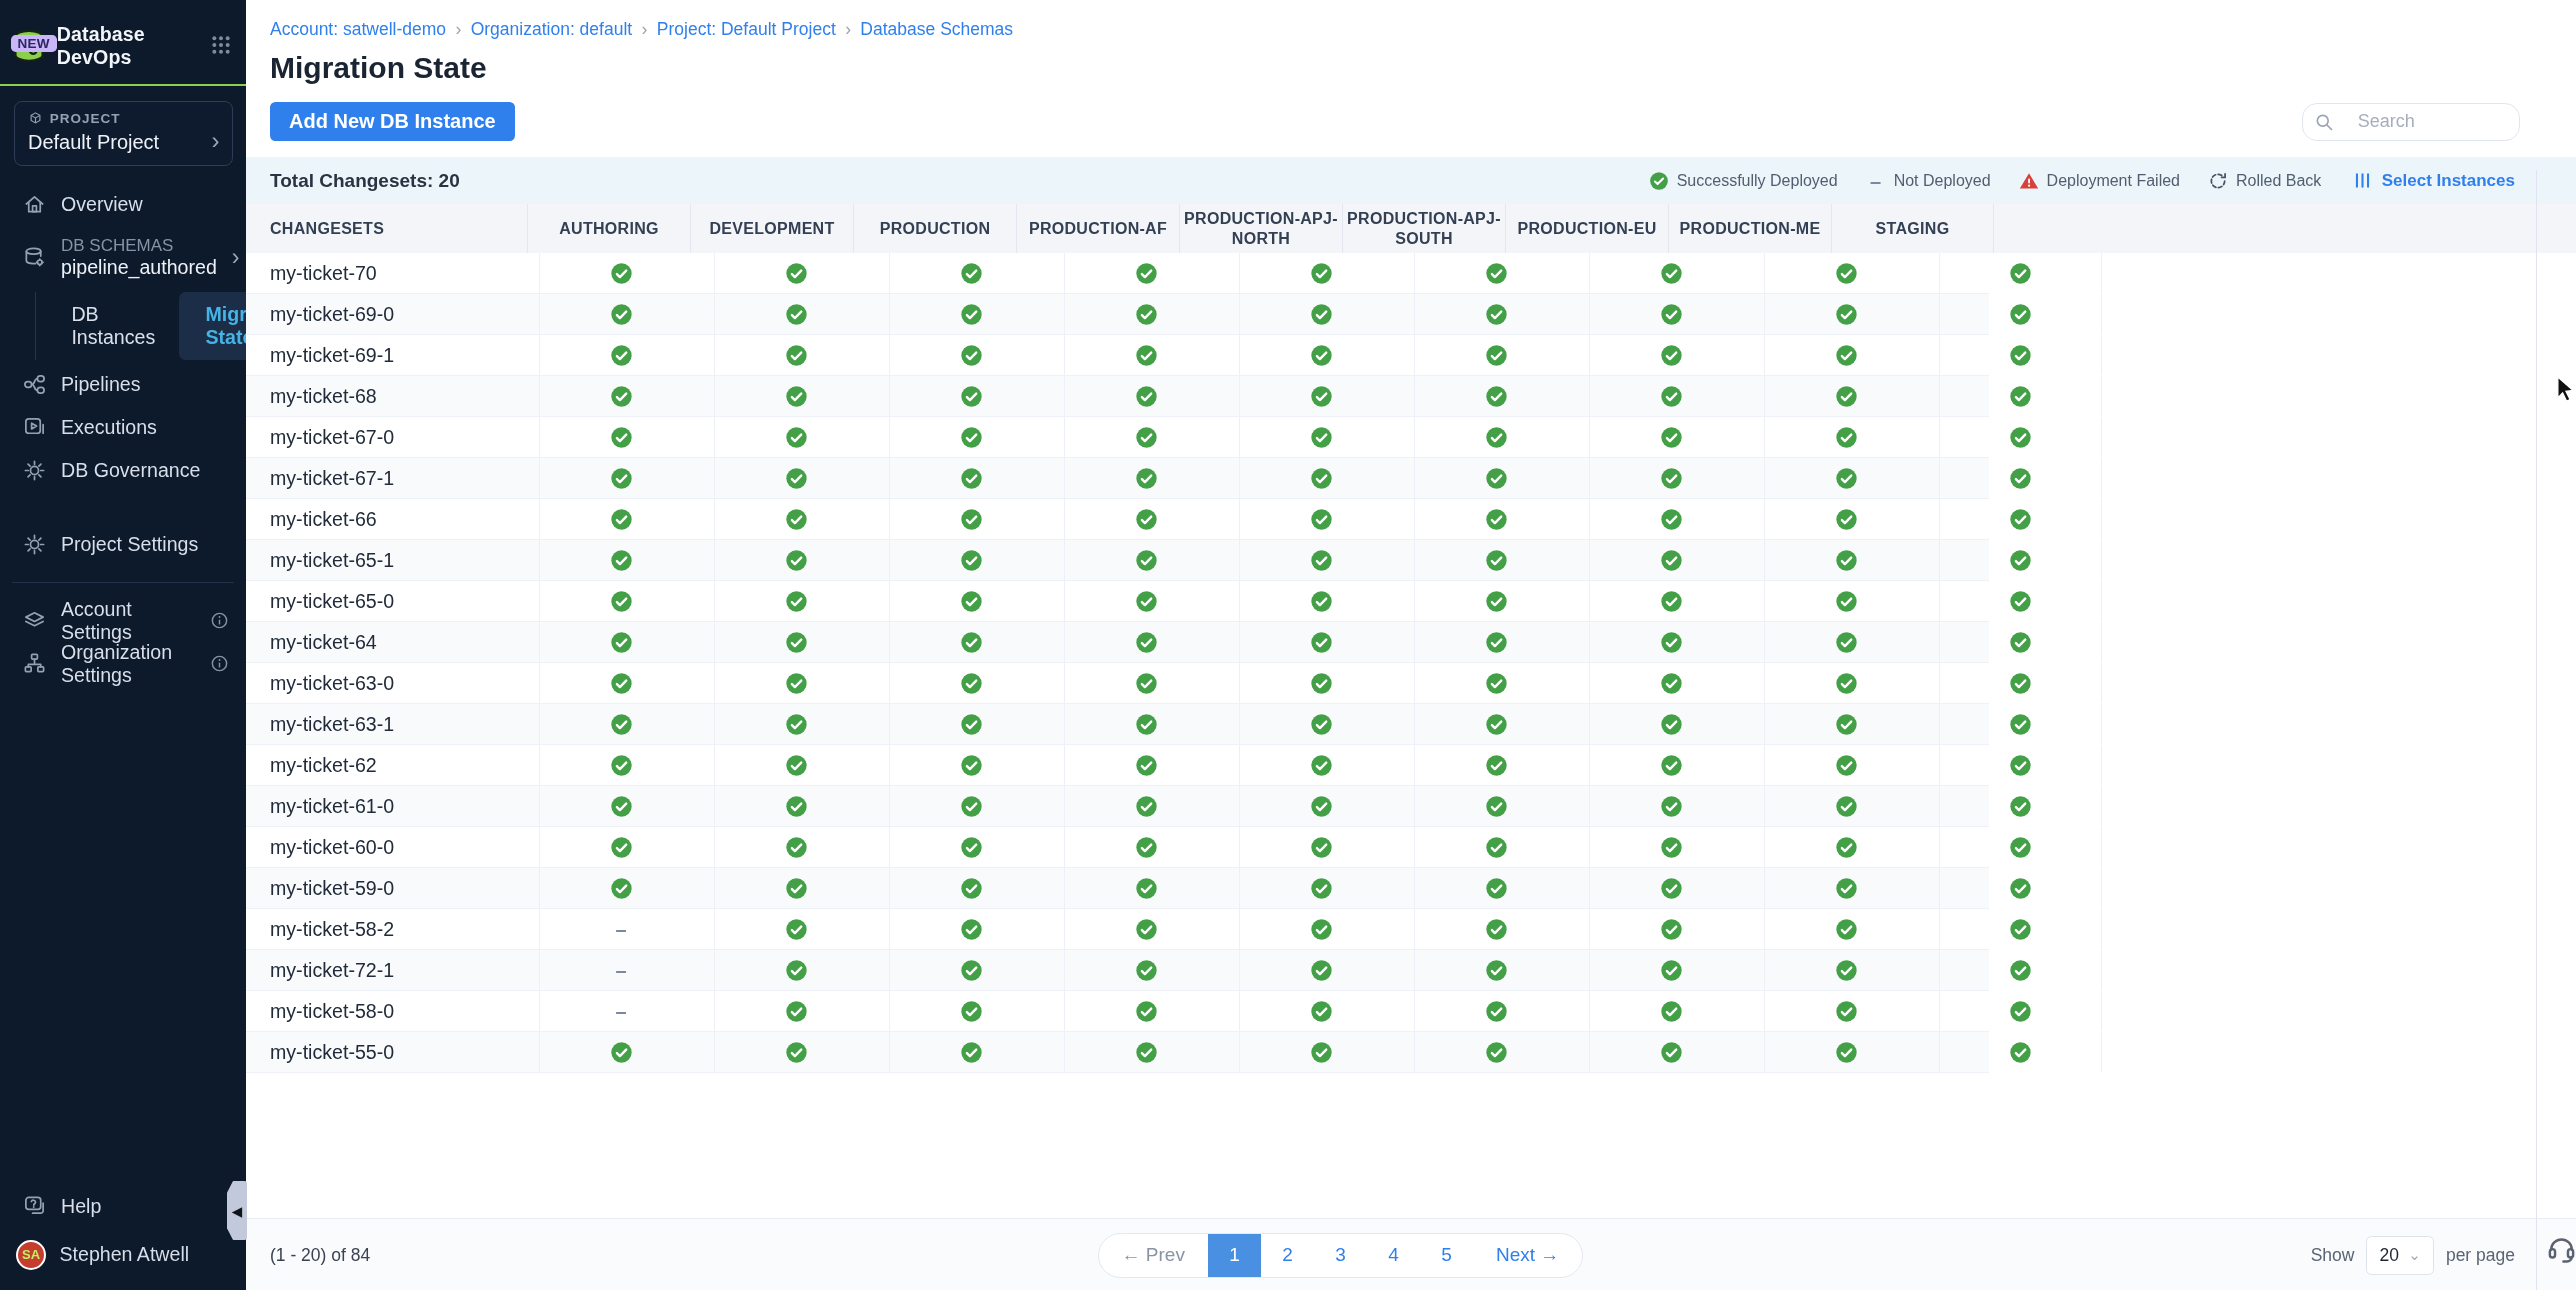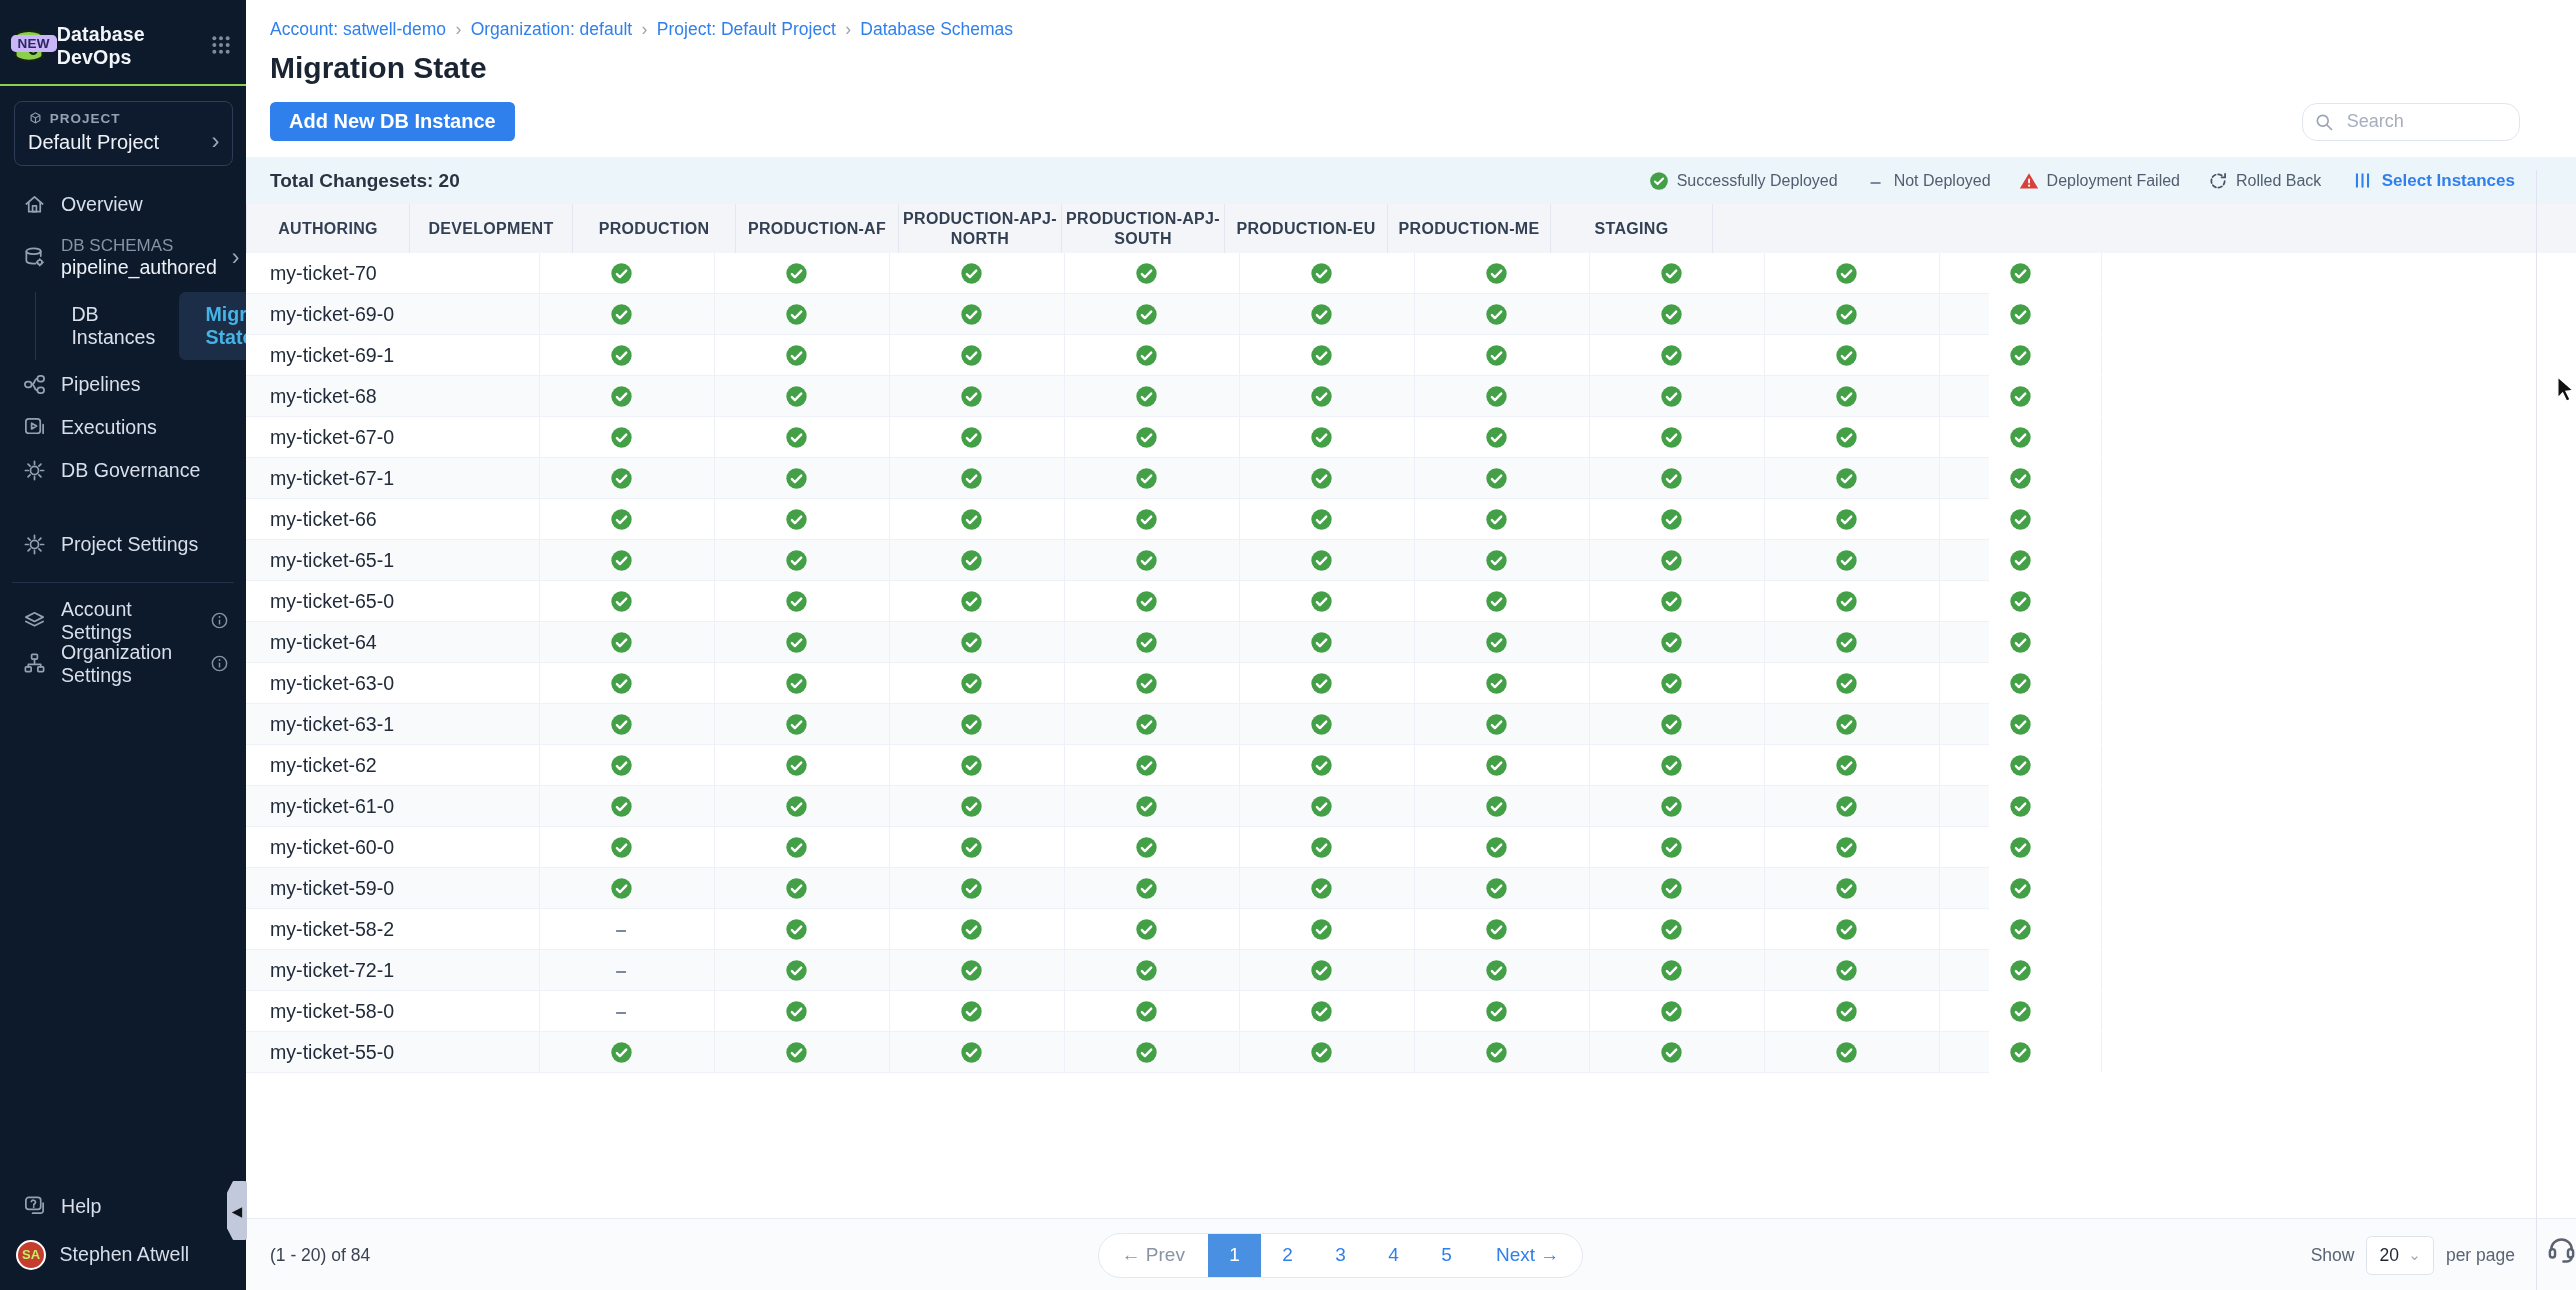--- a/index.html
+++ b/index.html
@@ -49,21 +49,21 @@
 
   
   .content{flex:1;display:flex;flex-direction:column;background:#fff;min-width:0;position:relative;}
   .page-header{padding:19px 61px 4px 24px;}
   .breadcrumb{display:flex;align-items:center;gap:9.4px;font-size:17.5px;}
   .crumb-link{color:var(--accent-blue);cursor:pointer;text-align:right;}
   .crumb-sep{color:#9AA3B3;font-size:17.5px;}
   .page-title{margin-top:10.8px;font-size:30px;font-weight:700;color:#1A2433;}
   .toolbar{display:flex;align-items:center;justify-content:space-between;padding:13.5px 56px 16px 24px;}
   .btn-primary{background:var(--accent-blue);color:#fff;font-size:20px;font-weight:700;border:none;border-radius:5.4px;height:39px;padding:0 19px;cursor:pointer;}
-  .search-box{display:flex;align-items:center;gap:13px;width:218px;height:38px;border:1.3px solid #E1E5F0;border-radius:15px;background:#fff;padding:0 10.8px;}
+  .search-box{display:flex;align-items:center;gap:24px;width:218px;height:38px;border:1.3px solid #E1E5F0;border-radius:15px;background:#fff;padding:0 10.8px;}
   .search-box svg{width:20px;height:20px;flex:0 0 20px;}
   .search-box input{border:none;outline:none;font-size:18px;color:#3a4354;width:100%;background:transparent;}
   .search-box input::placeholder{color:#A6AEBD;}
 
   .summary-bar{height:47px;background:var(--summary-bg);display:flex;align-items:center;padding:0 61px 0 24px;}
   .summary-label{font-size:19px;font-weight:700;color:#2A3342;}
   .status-legend{margin-left:auto;display:flex;align-items:center;gap:28px;}
   .legend-item{display:flex;align-items:center;gap:8px;}
   .legend-ic{width:20px;height:20px;display:flex;align-items:center;justify-content:center;}
   .legend-ic svg{width:20px;height:20px;display:block;}
@@ -365,20 +365,21 @@
         <span class="si-ic">
             <svg viewBox="0 0 24 24" fill="none" stroke="#2F80ED" stroke-width="2.6" stroke-linecap="round">
               <path d="M5 4v16M12 4v16M19 4v16"></path>
             </svg>
           </span>
         <span class="si-label">Select Instances</span>
       </div>
     </div>
 
     <div class="table-header">
+        <div class="th cell-name">CHANGESETS</div>
         <div class="th cell-status">AUTHORING</div>
         <div class="th cell-status">DEVELOPMENT</div>
         <div class="th cell-status">PRODUCTION</div>
         <div class="th cell-status">PRODUCTION-AF</div>
         <div class="th cell-status">PRODUCTION-APJ-NORTH</div>
         <div class="th cell-status">PRODUCTION-APJ-SOUTH</div>
         <div class="th cell-status">PRODUCTION-EU</div>
         <div class="th cell-status">PRODUCTION-ME</div>
         <div class="th cell-status">STAGING</div>
       </div>

